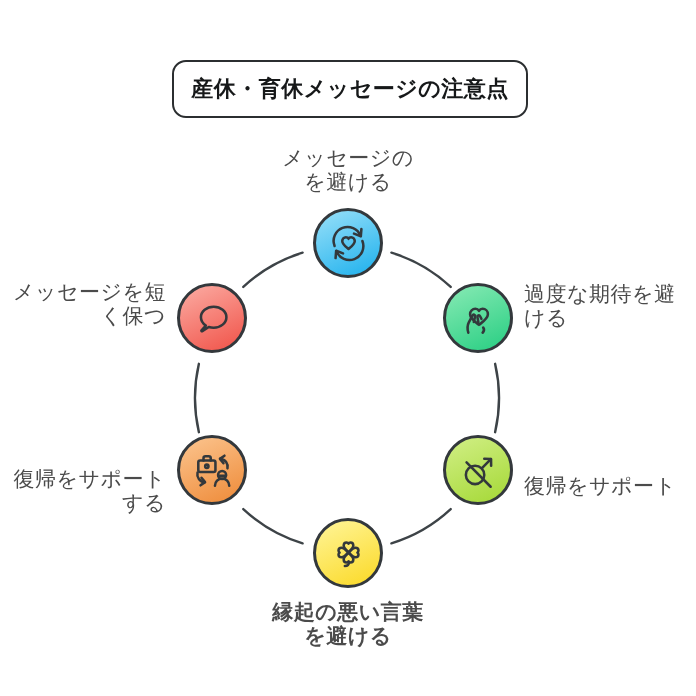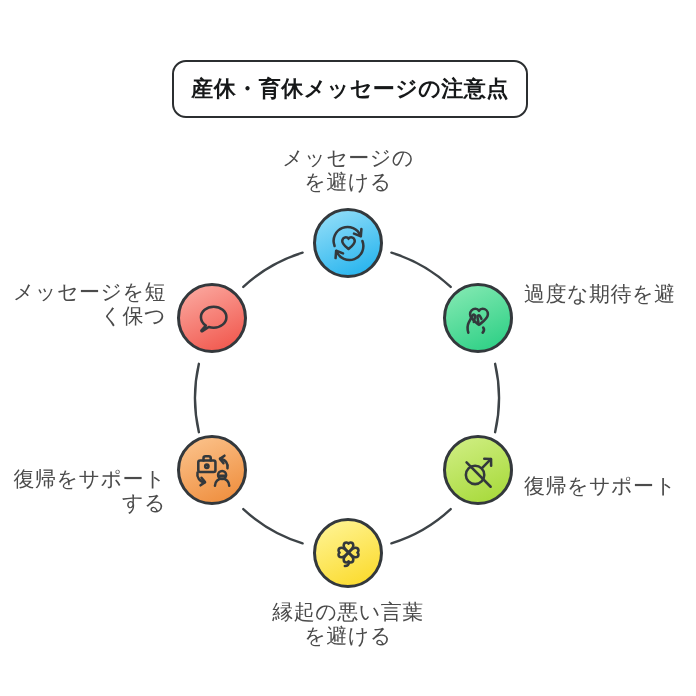--- a/index.html
+++ b/index.html
@@ -45,21 +45,21 @@
     position:absolute;color:#4b4b4b;font-size:21px;line-height:24px;
     letter-spacing:.5px;white-space:nowrap;
   }
   .label div{white-space:nowrap;}
   .lab-center{text-align:center;}
   .lab-left{text-align:left;}
   .lab-right{text-align:right;}
   .lab-timing {left:248px;top:146px;width:200px;}
   .lab-expect {left:524px;top:282px;width:170px;}
   .lab-gender {left:524px;top:474px;width:170px;}
-  .lab-ominous{left:248px;top:600px;width:200px;}
+  .lab-ominous{left:248px;top:600px;width:200px;font-weight:bold;}
   .lab-return {left:2px;  top:467px;width:164px;}
   .lab-brevity{left:2px;  top:280px;width:164px;}
 </style>
 </head>
 <body>
 
 <div class="stage">
 
   <div class="title-box">
     <span class="title-text">産休・育休メッセージの注意点</span>
@@ -133,20 +133,21 @@
     </svg>
   </div>
 
   <div class="label lab-center lab-timing">
     <div>メッセージの</div>
     <div>を避ける</div>
   </div>
 
   <div class="label lab-left lab-expect">
     <div>過度な期待を避</div>
+    <div>ける</div>
   </div>
 
   <div class="label lab-left lab-gender">
     <div>復帰をサポート</div>
   </div>
 
   <div class="label lab-center lab-ominous">
     <div>縁起の悪い言葉</div>
     <div>を避ける</div>
   </div>

